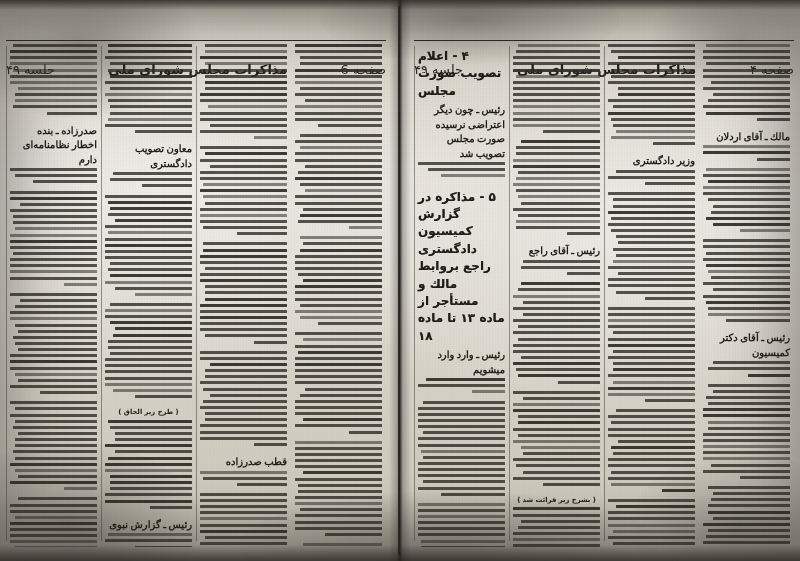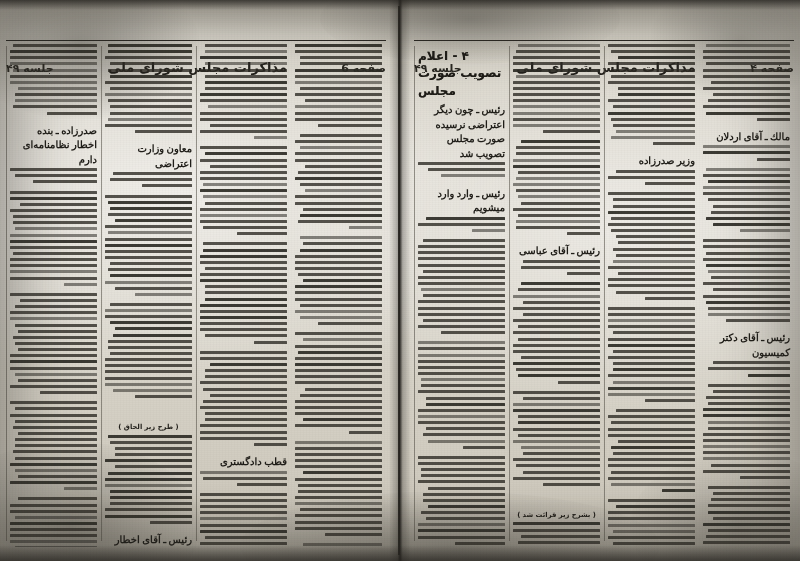--- a/index.html
+++ b/index.html
@@ -69,27 +69,27 @@
   .ln.dark{opacity:.92}
   .gap{height:4px}
   
   .head{
     text-align:left;font-weight:bold;color:#1f1d18;
     font-size:12px;line-height:1.45;margin:4px 0 3px;
     text-shadow:0 0 .6px rgba(40,38,32,.65);
   }
   .subhead{
     text-align:center;font-weight:bold;color:#201e19;
-    font-size:6.8px;line-height:1.4;margin:18px 0 2px;
+    font-size:6.8px;line-height:1.4;margin:3px 0 2px;
   }
   .speaker{
     font-weight:bold;color:#201e19;font-size:10px;line-height:1.45;
     display:block;margin:2px 0 1px;font-family:Liberation Serif, serif;
   }
-  .pnum{font-size:11px;font-weight:bold;color:#2a2822;margin-top:48px;}
+  .pnum{font-size:13px;font-weight:normal;color:#2a2822;margin-top:48px;}
 
   
   .grain{
     position:absolute;inset:0;pointer-events:none;opacity:.30;
     background-image:
       repeating-linear-gradient(0deg,rgba(0,0,0,.05) 0 1px,rgba(255,255,255,0) 1px 2px),
       repeating-linear-gradient(90deg,rgba(0,0,0,.04) 0 1px,rgba(255,255,255,0) 1px 3px);
   }
   .vignette{
     position:absolute;inset:0;pointer-events:none;
@@ -222,21 +222,21 @@
           <div class="ln l88 dark"></div>
           <div class="ln l100"></div>
           <div class="ln l94"></div>
           <div class="ln l100 dark"></div>
           <div class="ln l97"></div>
           <div class="ln l94"></div>
           <div class="ln l91 faded"></div>
           <div class="ln l97 faded"></div>
           <div class="ln l48"></div>
           <div class="gap"></div>
-          <span class="speaker">وزير صدرزاده</span>
+          <span class="speaker">وزير دادگسترى</span>
           <div class="ln l91"></div>
           <div class="ln l100"></div>
           <div class="ln l58"></div>
           <div class="gap"></div>
           <div class="ln l100"></div>
           <div class="ln l94"></div>
           <div class="ln l94"></div>
           <div class="ln l100 dark"></div>
           <div class="ln l97"></div>
           <div class="ln l100"></div>
@@ -322,21 +322,21 @@
           <div class="ln l100 faded"></div>
           <div class="ln l97"></div>
           <div class="ln l94 faded"></div>
           <div class="ln l91"></div>
           <div class="ln l100"></div>
           <div class="ln l94"></div>
           <div class="ln l97 faded"></div>
           <div class="ln l97"></div>
           <div class="ln l38"></div>
           <div class="gap"></div>
-          <span class="speaker">رئیس ـ آقاى عباسى</span>
+          <span class="speaker">رئیس ـ آقاى راجع</span>
           <div class="ln l88"></div>
           <div class="ln l91"></div>
           <div class="ln l38"></div>
           <div class="gap"></div>
           <div class="ln l91 dark"></div>
           <div class="ln l94"></div>
           <div class="ln l100 faded"></div>
           <div class="ln l88"></div>
           <div class="ln l100"></div>
           <div class="ln l88"></div>
@@ -379,20 +379,21 @@
           <div class="ln l100"></div>
           <div class="ln l100"></div>
         </div>
         <div class="col">
           <div class="head">۴ - اعلام تصويب صورت مجلس</div>
           <span class="speaker">رئیس ـ چون ديگر اعتراضى نرسيده صورت مجلس تصويب شد</span>
           <div class="ln l100"></div>
           <div class="ln l88"></div>
           <div class="ln l74 faded"></div>
           <div class="gap"></div>
+          <div class="head">۵ - مذاكره در گزارش كميسيون دادگسترى راجع بروابط مالك و مستأجر از ماده ۱۳ تا ماده ۱۸</div>
           <span class="speaker">رئیس ـ وارد وارد ميشويم</span>
           <div class="ln l91 dark"></div>
           <div class="ln l100"></div>
           <div class="ln l38 faded"></div>
           <div class="gap"></div>
           <div class="ln l94"></div>
           <div class="ln l100"></div>
           <div class="ln l100"></div>
           <div class="ln l100"></div>
           <div class="ln l100"></div>
@@ -606,21 +607,21 @@
           <div class="ln l88"></div>
           <div class="ln l97"></div>
           <div class="ln l100"></div>
           <div class="ln l94"></div>
           <div class="ln l94"></div>
           <div class="ln l100"></div>
           <div class="ln l100"></div>
           <div class="ln l100"></div>
           <div class="ln l38"></div>
           <div class="gap"></div>
-          <span class="speaker">قطب دادگسترى</span>
+          <span class="speaker">قطب صدرزاده</span>
           <div class="ln l100 faded"></div>
           <div class="ln l97"></div>
           <div class="ln l58"></div>
           <div class="gap"></div>
           <div class="ln l100"></div>
           <div class="ln l100"></div>
           <div class="ln l100"></div>
           <div class="ln l100"></div>
           <div class="ln l100 faded"></div>
           <div class="ln l100"></div>
@@ -639,21 +640,21 @@
           <div class="ln l100"></div>
           <div class="ln l94"></div>
           <div class="ln l100 faded"></div>
           <div class="ln l97"></div>
           <div class="ln l94"></div>
           <div class="ln l94"></div>
           <div class="ln l97 faded"></div>
           <div class="ln l100"></div>
           <div class="ln l66"></div>
           <div class="gap"></div>
-          <span class="speaker">معاون وزارت اعتراضى</span>
+          <span class="speaker">معاون تصويب دادگسترى</span>
           <div class="ln l91"></div>
           <div class="ln l94"></div>
           <div class="ln l58"></div>
           <div class="gap"></div>
           <div class="ln l100"></div>
           <div class="ln l97 dark"></div>
           <div class="ln l94 dark"></div>
           <div class="ln l97"></div>
           <div class="ln l88 dark"></div>
           <div class="ln l100"></div>
@@ -696,21 +697,21 @@
           <div class="ln l97 dark"></div>
           <div class="ln l100 dark"></div>
           <div class="ln l100 faded"></div>
           <div class="ln l94 dark"></div>
           <div class="ln l94 dark"></div>
           <div class="ln l94"></div>
           <div class="ln l100"></div>
           <div class="ln l100 dark"></div>
           <div class="ln l48"></div>
           <div class="gap"></div>
-          <span class="speaker">رئیس ـ آقاى اخطار</span>
+          <span class="speaker">رئیس ـ گزارش نبوى</span>
           <div class="ln l97 faded"></div>
           <div class="ln l100"></div>
           <div class="ln l66"></div>
           <div class="gap"></div>
           <div class="ln l100 faded"></div>
           <div class="ln l97"></div>
           <div class="ln l88 dark"></div>
         </div>
         <div class="col">
           <div class="ln l97"></div>

